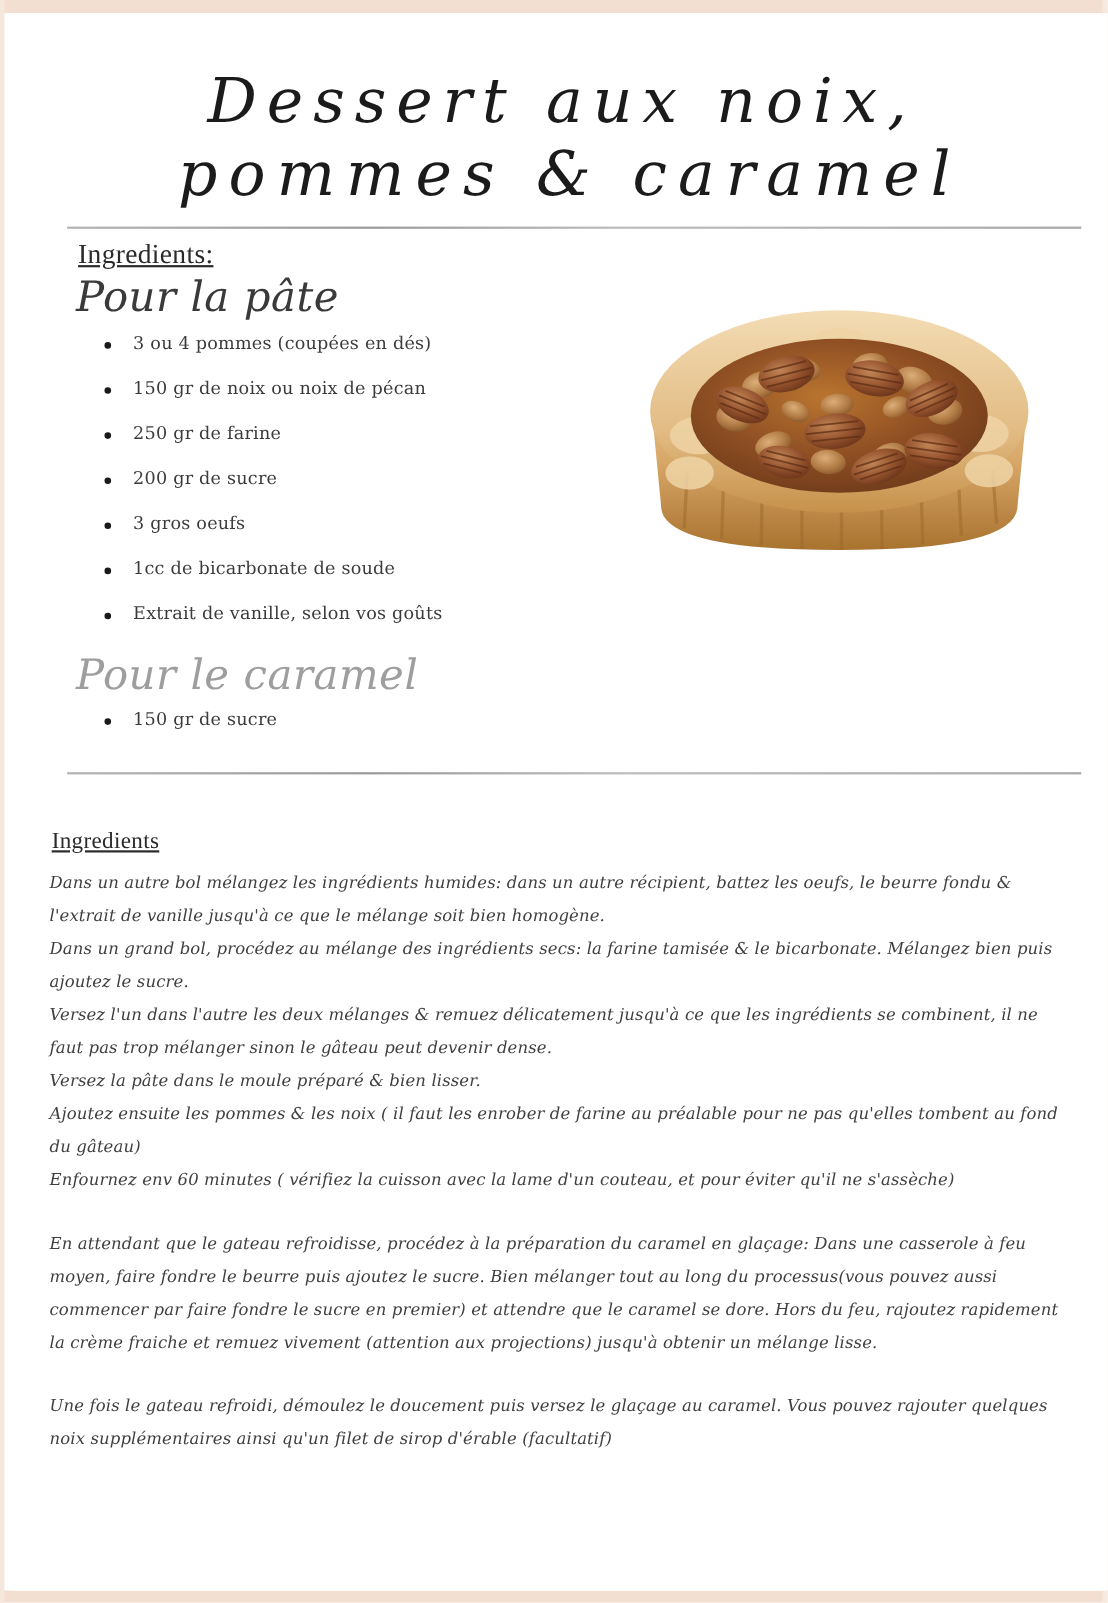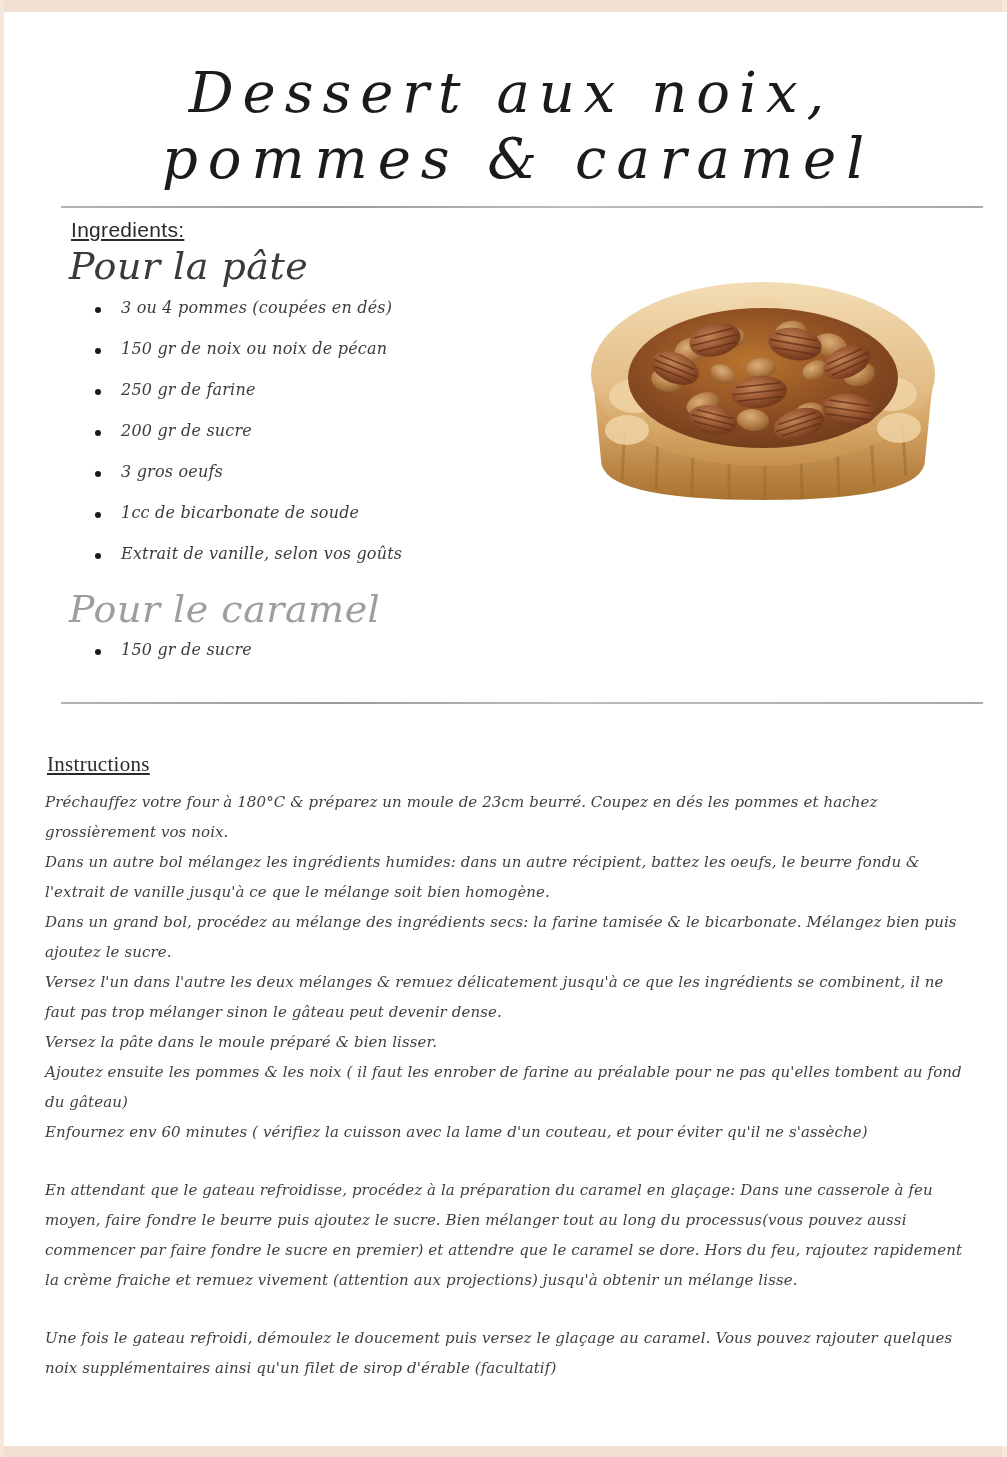--- a/index.html
+++ b/index.html
@@ -68,22 +68,22 @@
     position: relative;
     padding: 10px 0 0 0;
     min-height: 470px;
   }
   .ing-col {
     width: 470px;
     padding-left: 56px;
     box-sizing: border-box;
   }
   .sec-head {
-    font-family: Liberation Sans, sans-serif;
-    font-size: 21px;
+    font-family: Liberation Serif, serif;
+    font-size: 25px;
     color: #2a2a2a;
     text-decoration: underline;
     letter-spacing: .3px;
     margin: 0 0 2px 4px;
   }
   .script-head {
     font-family: "DejaVu Serif", serif;
     font-style: italic;
     font-size: 38px;
     line-height: 1.2;
@@ -93,21 +93,20 @@
   }
   .script-head.dim { color: #9e9e9e; }
   ul.ing-list {
     list-style: none;
     margin: 0;
     padding: 0 0 0 22px;
   }
   ul.ing-list li {
     position: relative;
     font-family: "DejaVu Serif", serif;
-    font-style: italic;
     font-size: 16px;
     line-height: 1.0;
     color: #3b3b3b;
     padding: 0 0 0 32px;
     margin-bottom: 25px;
     letter-spacing: .2px;
     white-space: nowrap;
   }
   ul.ing-list li::before {
     content: "";
@@ -310,23 +309,22 @@
         <div class="script-head dim">Pour le caramel</div>
         <ul class="ing-list">
           <li class="f4">150 gr de sucre</li>
         </ul>
       </div>
     </div>
 
     <div class="rule thin"></div>
 
     <div class="instructions">
-      <div class="instr-head">Instructions</div>
-
-      <p class="instr-p">Préchauffez votre four à 180°C &amp; préparez un moule de 23cm beurré. Coupez en dés les pommes et hachez grossièrement vos noix.</p>
+      <div class="instr-head">Ingredients</div>
+
       <p class="instr-p">Dans un autre bol mélangez les ingrédients humides: dans un autre récipient, battez les oeufs, le beurre fondu &amp; l'extrait de vanille jusqu'à ce que le mélange soit bien homogène.</p>
       <p class="instr-p">Dans un grand bol, procédez au mélange des ingrédients secs: la farine tamisée &amp; le bicarbonate. Mélangez bien puis ajoutez le sucre.</p>
       <p class="instr-p">Versez l'un dans l'autre les deux mélanges &amp; remuez délicatement jusqu'à ce que les ingrédients se combinent, il ne faut pas trop mélanger sinon le gâteau peut devenir dense.</p>
       <p class="instr-p">Versez la pâte dans le moule préparé &amp; bien lisser.</p>
       <p class="instr-p">Ajoutez ensuite les pommes &amp; les noix ( il faut les enrober de farine au préalable pour ne pas qu'elles tombent au fond du gâteau)</p>
       <p class="instr-p">Enfournez env 60 minutes ( vérifiez la cuisson avec la lame d'un couteau, et pour éviter qu'il ne s'assèche)</p>
 
       <div class="gap"></div>
       <p class="instr-p">En attendant que le gateau refroidisse, procédez à la préparation du caramel en glaçage: Dans une casserole à feu moyen, faire fondre le beurre puis ajoutez le sucre. Bien mélanger tout au long du processus(vous pouvez aussi commencer par faire fondre le sucre en premier) et attendre que le caramel se dore. Hors du feu, rajoutez rapidement la crème fraiche et remuez vivement (attention aux projections) jusqu'à obtenir un mélange lisse.</p>
 

